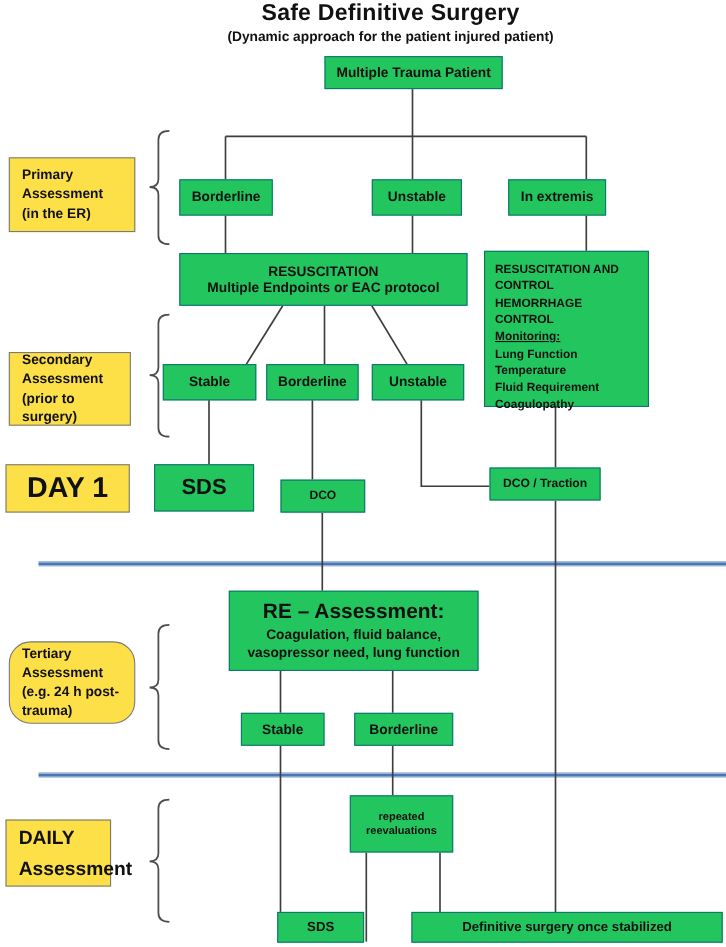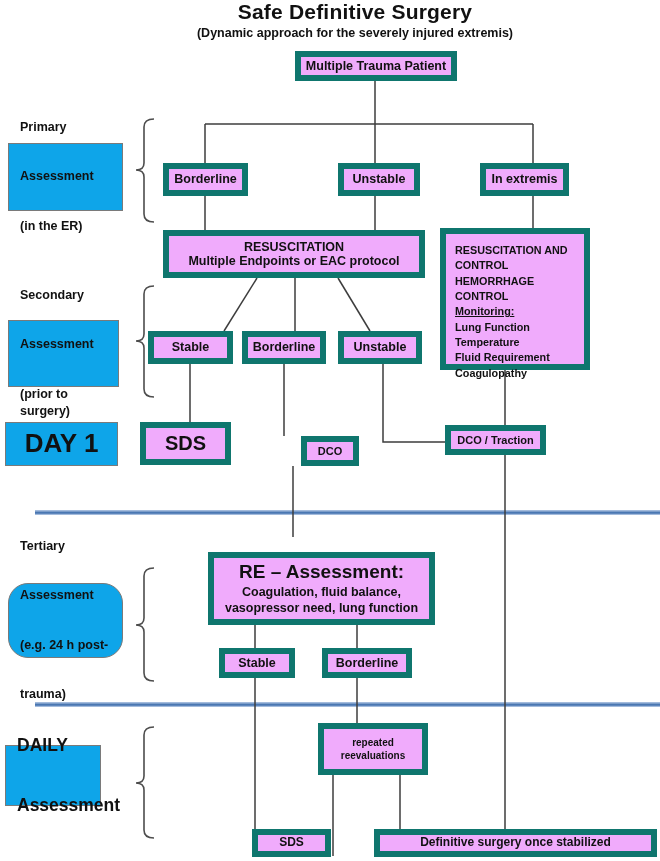--- a/index.html
+++ b/index.html
@@ -5,29 +5,29 @@
   html,body{margin:0;padding:0;background:#fff;}
   #canvas{
     position:relative;width:660px;height:861px;background:#ffffff;
     font-family:"Liberation Sans",sans-serif;font-weight:bold;color:#111;
     overflow:hidden;
   }
   .hdr{position:absolute;left:50px;right:0;text-align:center;}
   .title{top:0;font-size:21px;letter-spacing:.2px;}
   .subtitle{top:26px;font-size:12.5px;}
   .box{
-    position:absolute;box-sizing:border-box;background:#f0abfc;
-    border:6px solid #0f766e;display:flex;align-items:center;justify-content:center;
+    position:absolute;box-sizing:border-box;background:#22c55e;
+    border:1px solid #0f766e;display:flex;align-items:center;justify-content:center;
     text-align:center;z-index:3;font-size:12.5px;line-height:1.15;
   }
   .box.col{flex-direction:column;}
   .label-box{
-    position:absolute;box-sizing:border-box;background:#0ea5e9;
+    position:absolute;box-sizing:border-box;background:#fde047;
     border:1px solid #7a7a7a;z-index:3;font-size:12.5px;line-height:1.38;
-    display:flex;flex-direction:column;justify-content:center;padding-left:11px;gap:32px;
+    display:flex;flex-direction:column;justify-content:center;padding-left:11px;
   }
   .divider{
     position:absolute;left:35px;width:625px;height:5px;z-index:1;
     background:linear-gradient(180deg,#a3bbdc 0%,#a3bbdc 22%,#4a77b2 40%,#4a77b2 66%,#a3bbdc 84%,#a3bbdc 100%);
   }
   svg.wires{position:absolute;left:0;top:0;z-index:2;}
   .big{font-size:20px;}
   .small{font-size:11px;}
   .tiny{font-size:10px;line-height:1.3;}
   .left-align{align-items:flex-start;justify-content:space-between;text-align:left;padding:9px 6px 0 9px;font-size:10.8px;line-height:1.42;}
@@ -84,21 +84,21 @@
     <g stroke="#4d4d4d" stroke-width="1.6" fill="none">
 
       <path d="M154,119 Q144,119 144,127 L144,163 Q144,170 136,170 Q144,170 144,177 L144,214 Q144,222 154,222"></path>
       <path d="M154,286 Q144,286 144,294 L144,334 Q144,341 136,341 Q144,341 144,348 L144,389 Q144,397 154,397"></path>
       <path d="M154,568 Q144,568 144,576 L144,618 Q144,625 136,625 Q144,625 144,632 L144,673 Q144,681 154,681"></path>
       <path d="M154,727 Q144,727 144,735 L144,776 Q144,783 136,783 Q144,783 144,790 L144,830 Q144,838 154,838"></path>
     </g>
   </svg>
 
   <div class="hdr title">Safe Definitive Surgery</div>
-  <div class="hdr subtitle">(Dynamic approach  for the severely injured extremis)</div>
+  <div class="hdr subtitle">(Dynamic approach  for the patient injured patient)</div>
 
   <div class="label-box" style="left:8px;top:143px;width:115px;height:68px;">
     <div>Primary</div>
     <div>Assessment</div>
     <div>(in the ER)</div>
   </div>
   <div class="label-box" style="left:8px;top:320px;width:111px;height:67px;">
     <div>Secondary</div>
     <div>Assessment</div>
     <div>(prior to surgery)</div>
@@ -120,21 +120,21 @@
   <div class="box" style="left:295px;top:51px;width:162px;height:30px;">
     <span>Multiple Trauma Patient</span>
   </div>
 
   <div class="box" style="left:163px;top:163px;width:85px;height:33px;">
     <span>Borderline</span>
   </div>
   <div class="box" style="left:338px;top:163px;width:82px;height:33px;">
     <span>Unstable</span>
   </div>
-  <div class="box" style="left:480px;top:163px;width:89px;height:33px;">
+  <div class="box" style="left:462px;top:163px;width:89px;height:33px;">
     <span>In extremis</span>
   </div>
 
   <div class="box col" style="left:163px;top:230px;width:262px;height:48px;">
     <div>RESUSCITATION</div>
     <div>Multiple Endpoints or EAC protocol</div>
   </div>
 
   <div class="box col left-align" style="left:440px;top:228px;width:150px;height:142px;">
     <div>RESUSCITATION AND</div>
@@ -154,41 +154,41 @@
   <div class="box" style="left:242px;top:331px;width:84px;height:33px;">
     <span>Borderline</span>
   </div>
   <div class="box" style="left:338px;top:331px;width:84px;height:33px;">
     <span>Unstable</span>
   </div>
 
   <div class="box big" style="left:140px;top:422px;width:91px;height:43px;">
     <span>SDS</span>
   </div>
-  <div class="box small" style="left:255px;top:436px;width:58px;height:30px;margin-left:46px;">
+  <div class="box small" style="left:255px;top:436px;width:77px;height:30px;">
     <span>DCO</span>
   </div>
   <div class="box small" style="left:445px;top:425px;width:101px;height:30px;">
     <span>DCO / Traction</span>
   </div>
 
-  <div class="box col" style="left:208px;top:537px;width:227px;height:73px;margin-top:15px;">
+  <div class="box col" style="left:208px;top:537px;width:227px;height:73px;">
     <div class="re-title">RE – Assessment:</div>
     <div class="re-sub">Coagulation, fluid balance,</div>
     <div class="re-sub">vasopressor need, lung function</div>
   </div>
 
   <div class="box" style="left:219px;top:648px;width:76px;height:30px;">
     <span>Stable</span>
   </div>
   <div class="box" style="left:322px;top:648px;width:90px;height:30px;">
     <span>Borderline</span>
   </div>
 
-  <div class="box col tiny" style="left:318px;top:723px;width:110px;height:52px;">
+  <div class="box col tiny" style="left:318px;top:723px;width:94px;height:52px;">
     <div>repeated</div>
     <div>reevaluations</div>
   </div>
 
   <div class="box" style="left:252px;top:829px;width:79px;height:28px;font-size:12px;">
     <span>SDS</span>
   </div>
   <div class="box" style="left:374px;top:829px;width:283px;height:28px;font-size:12px;">
     <span>Definitive surgery once stabilized</span>
   </div>

